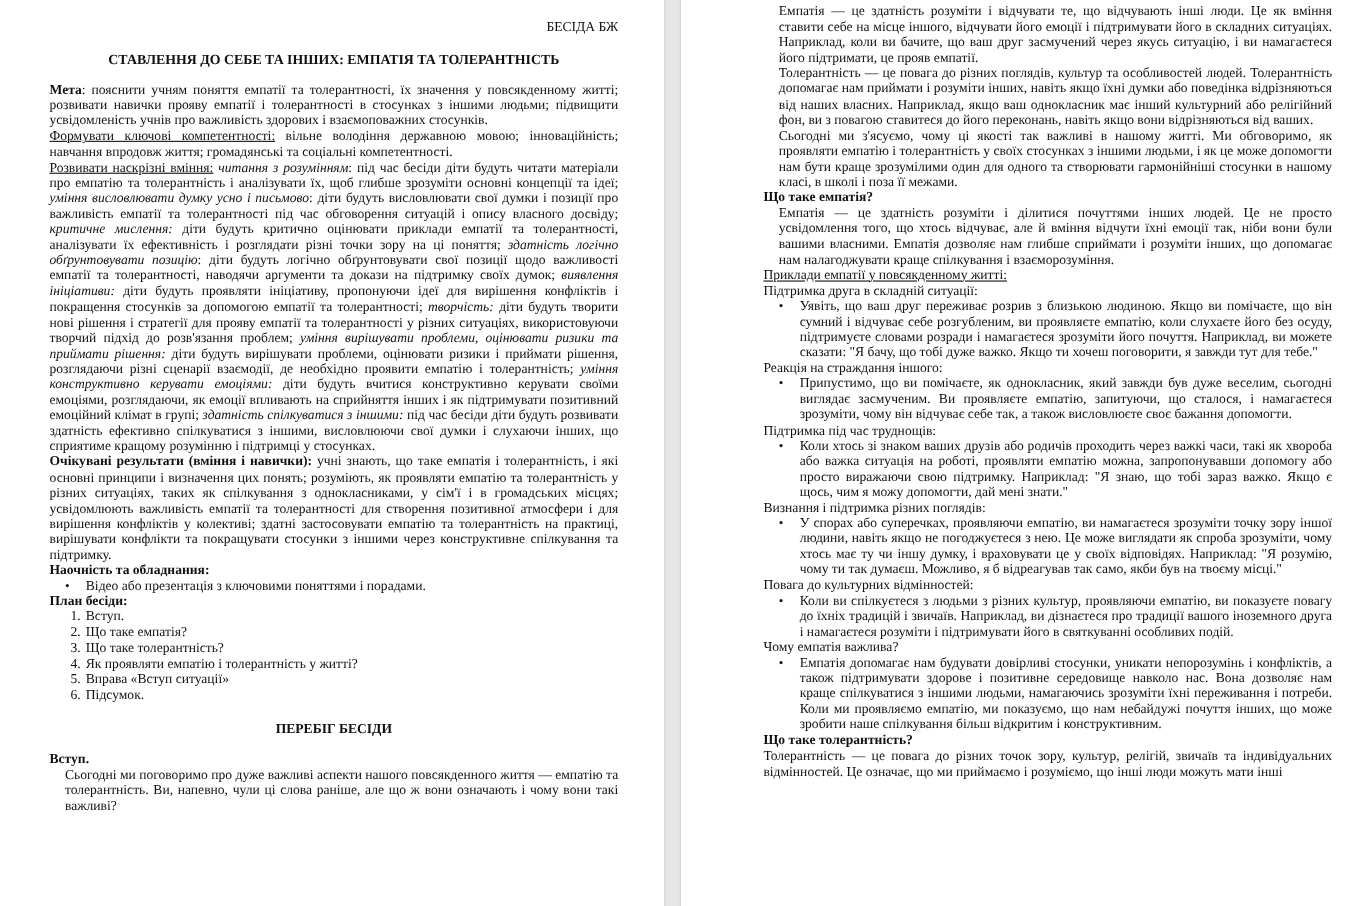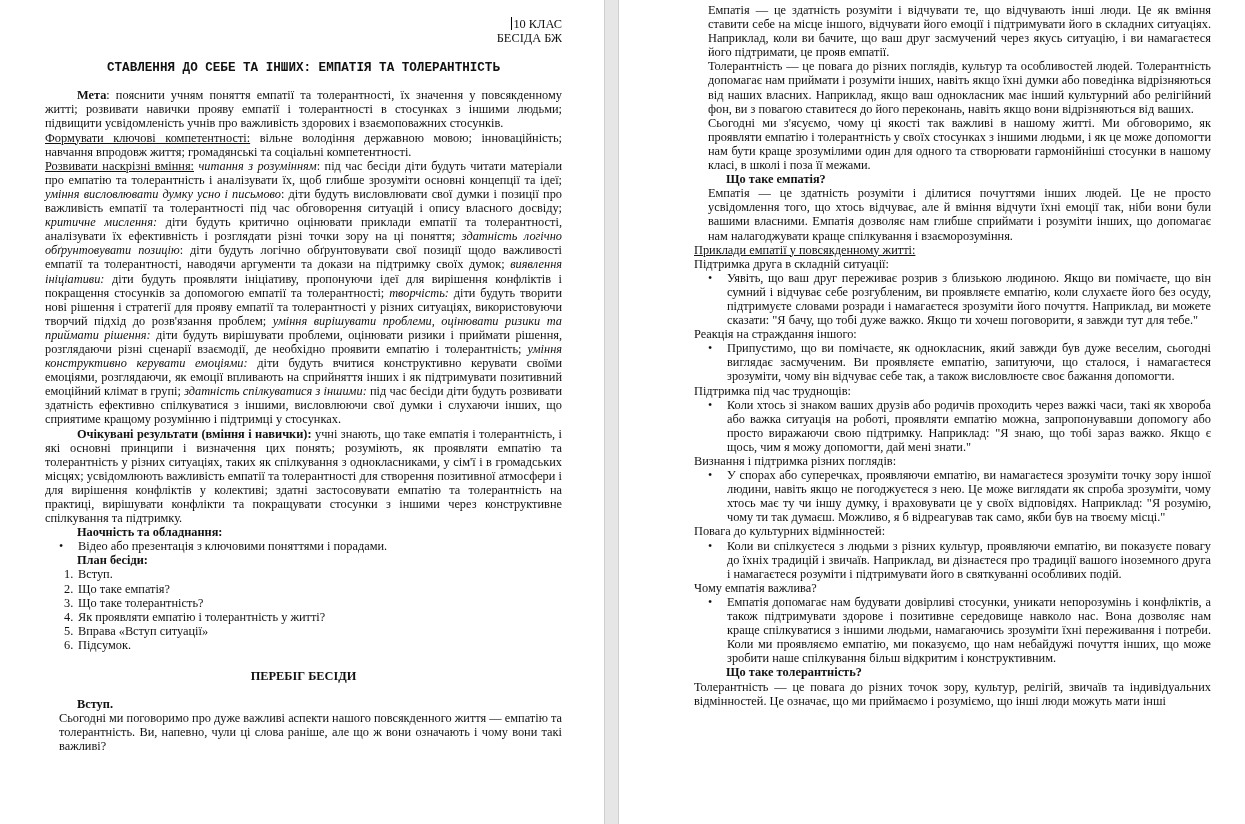--- a/index.html
+++ b/index.html
@@ -22,42 +22,41 @@
   }
   .content {
     position: absolute;
     font-size: 12.35px; line-height: 14.1px;
     text-align: justify;
   }
   #page-left .content { left: 45px; width: 517px; top: 17px; }
   #page-right .content { left: 75px; width: 517px; top: 3px; }
   p { margin: 0; }
   .right { text-align: right; }
-  .title { font-weight: bold; text-align: center; margin: 16px 0 13px 0; font-size: 12.6px; font-family: Liberation Mono, monospace; }
+  .title { font-weight: bold; text-align: center; margin: 16px 0 13px 0; font-size: 12.6px; }
   .u { text-decoration: underline; }
-  .b { font-weight: bold; margin-left: 32px; }
+  .b { font-weight: bold; }
   i { font-style: italic; }
   .indent { padding-left: 14px; }
   ul.bul { margin: 0; padding: 0; list-style: none; font-family: Liberation Serif, serif; }
   ul.bul li { position: relative; padding-left: 33px; margin-left: 0; }
   ul.bul li::before {
     content: "\2022"; position: absolute; left: 14px; top: 0; font-size: 12px;
   }
   ol.plan { margin: 0; padding: 0; list-style: none; }
   ol.plan li { position: relative; padding-left: 33px; }
   ol.plan li .num { position: absolute; left: 19px; }
   .section-head { font-weight: bold; text-align: center; margin: 17px 0 14px 0; }
   .cursor { display: inline-block; width: 1px; height: 13px; background: #000; vertical-align: -2px; margin-right: 1px; }
 </style>
 </head>
 <body>
 
 <div class="page" id="page-left">
   <div class="content">
-    <p class="right"><span class="cursor"></span><span>10 КЛАС</span></p>
     <p class="right">БЕСІДА БЖ</p>
     <p class="title">СТАВЛЕННЯ ДО СЕБЕ ТА ІНШИХ: ЕМПАТІЯ ТА ТОЛЕРАНТНІСТЬ</p>
 
     <p><span class="b">Мета</span><span>: пояснити учням поняття емпатії та толерантності, їх значення у повсякденному житті; розвивати навички прояву емпатії і толерантності в стосунках з іншими людьми; підвищити усвідомленість учнів про важливість здорових і взаємоповажних стосунків.</span></p>
 
     <p><span class="u">Формувати ключові компетентності:</span><span> вільне володіння державною мовою; інноваційність; навчання впродовж життя; громадянські та соціальні компетентності.</span></p>
 
     <p><span class="u">Розвивати наскрізні вміння:</span> <i>читання з розумінням</i><span>: під час бесіди діти будуть читати матеріали про емпатію та толерантність і аналізувати їх, щоб глибше зрозуміти основні концепції та ідеї; </span><i>уміння висловлювати думку усно і письмово</i><span>: діти будуть висловлювати свої думки і позиції про важливість емпатії та толерантності під час обговорення ситуацій і опису власного досвіду; </span><i>критичне мислення:</i><span> діти будуть критично оцінювати приклади емпатії та толерантності, аналізувати їх ефективність і розглядати різні точки зору на ці поняття; </span><i>здатність логічно обґрунтовувати позицію</i><span>: діти будуть логічно обґрунтовувати свої позиції щодо важливості емпатії та толерантності, наводячи аргументи та докази на підтримку своїх думок; </span><i>виявлення ініціативи:</i><span> діти будуть проявляти ініціативу, пропонуючи ідеї для вирішення конфліктів і покращення стосунків за допомогою емпатії та толерантності; </span><i>творчість:</i><span> діти будуть творити нові рішення і стратегії для прояву емпатії та толерантності у різних ситуаціях, використовуючи творчий підхід до розв'язання проблем; </span><i>уміння вирішувати проблеми, оцінювати ризики та приймати рішення:</i><span> діти будуть вирішувати проблеми, оцінювати ризики і приймати рішення, розглядаючи різні сценарії взаємодії, де необхідно проявити емпатію і толерантність; </span><i>уміння конструктивно керувати емоціями:</i><span> діти будуть вчитися конструктивно керувати своїми емоціями, розглядаючи, як емоції впливають на сприйняття інших і як підтримувати позитивний емоційний клімат в групі; </span><i>здатність спілкуватися з іншими:</i><span> під час бесіди діти будуть розвивати здатність ефективно спілкуватися з іншими, висловлюючи свої думки і слухаючи інших, що сприятиме кращому розумінню і підтримці у стосунках.</span></p>
 
     <p><span class="b">Очікувані результати (вміння і навички):</span><span> учні знають, що таке емпатія і толерантність, і які основні принципи і визначення цих понять; розуміють, як проявляти емпатію та толерантність у різних ситуаціях, таких як спілкування з однокласниками, у сім'ї і в громадських місцях; усвідомлюють важливість емпатії та толерантності для створення позитивної атмосфери і для вирішення конфліктів у колективі; здатні застосовувати емпатію та толерантність на практиці, вирішувати конфлікти та покращувати стосунки з іншими через конструктивне спілкування та підтримку.</span></p>

